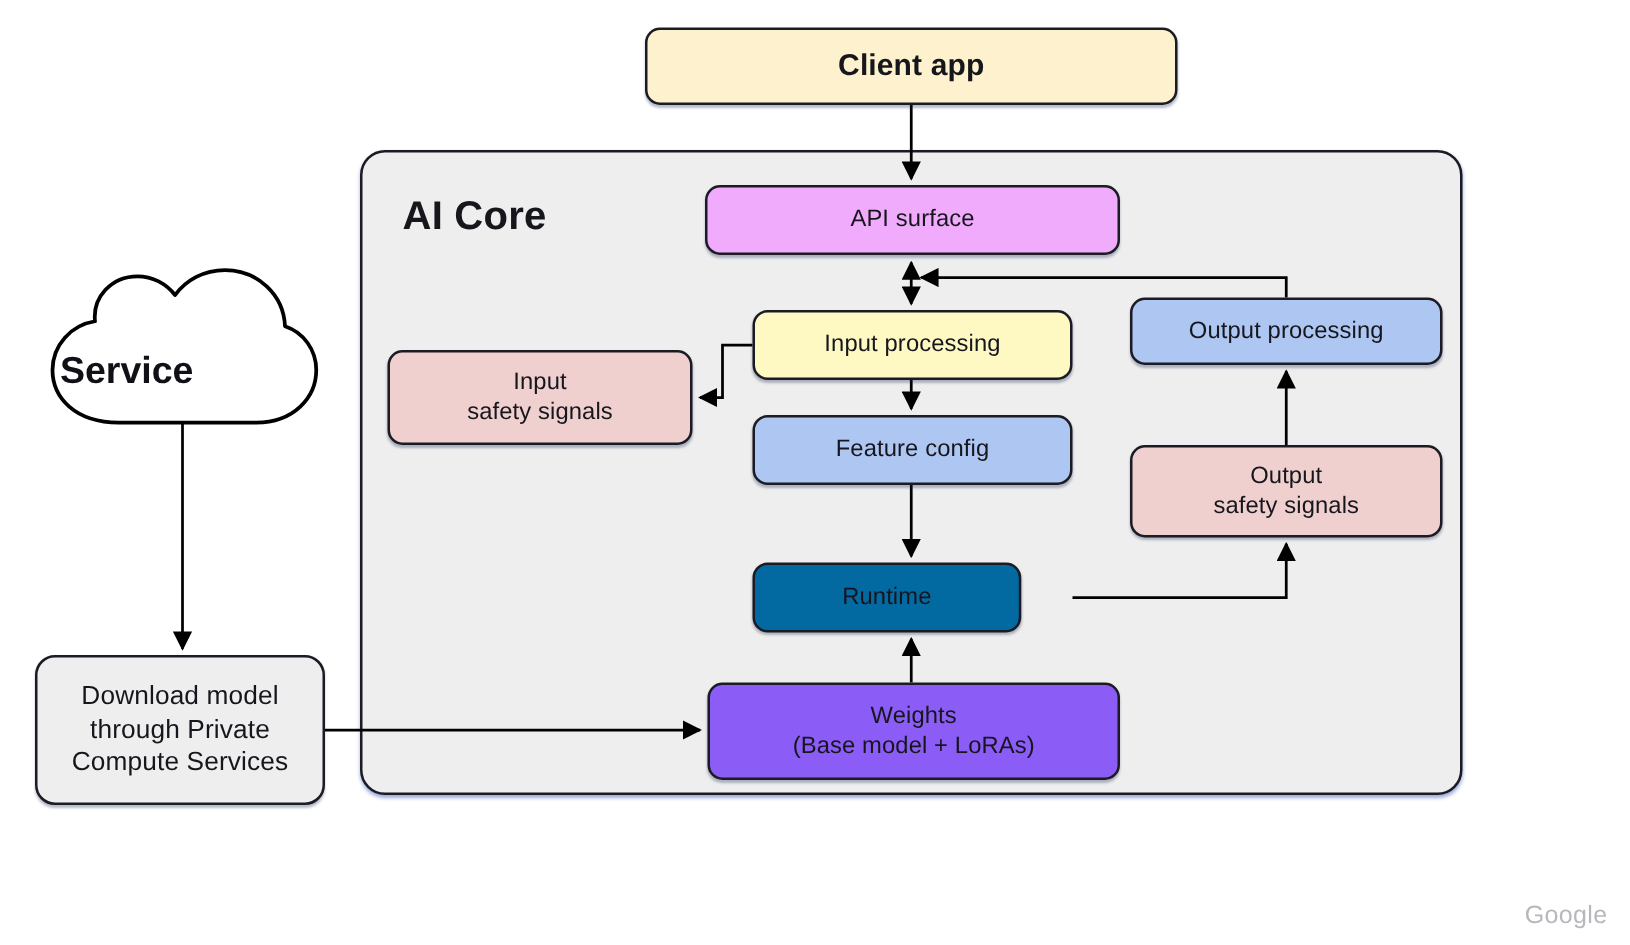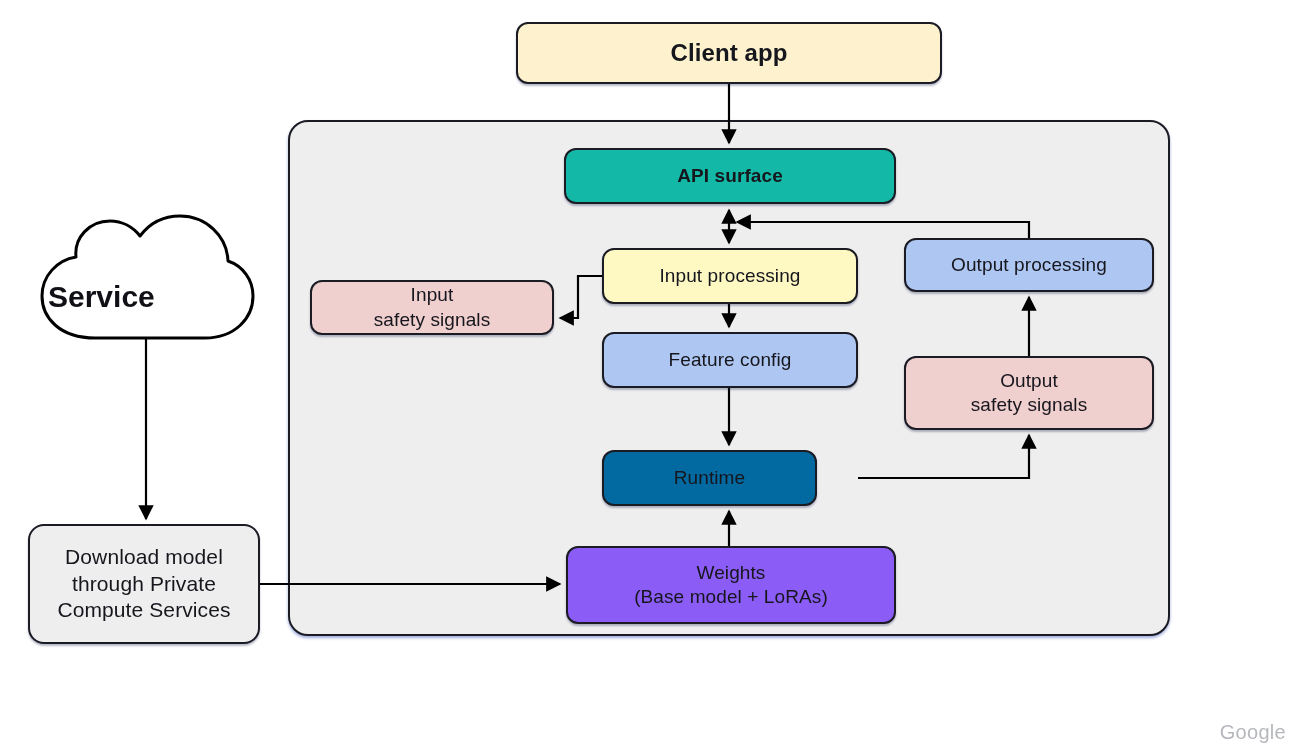--- a/index.html
+++ b/index.html
@@ -77,20 +77,21 @@
     color: #b6b8bd;
     letter-spacing: 0.3px;
   }
 </style>
 </head>
 <body>
 
 <div id="stage">
 
   <div id="aicore-container" style="left:288px; top:120px; width:882px; height:516px; background:#eeeeee;"></div>
+  <div id="aicore-title" style="left:322px; top:154px;">AI Core</div>
 
   <svg class="layer">
     <g>
       <path d="M 95 338
                C 60 338 42 318 42 296
                C 42 276 57 260 76 257
                C 74 238 89 221 110 221
                C 122 221 133 227 140 236
                C 149 224 163 216 180 216
                C 206 216 227 236 228 261
@@ -156,29 +157,29 @@
   <div class="node" style="left:516px; top:22px; width:426px; height:62px; background:#fdf2cd; font-size:24px; font-weight:700;justify-content:center;">
     <span class="lbl">Client app</span>
   </div>
 
   <div class="node" style="left:28px; top:524px; width:232px; height:120px; background:#eeeeee; font-size:21px; border-radius:16px;">
     <span class="lbl">Download model
 through Private
 Compute Services</span>
   </div>
 
-  <div class="node" style="left:564px; top:148px; width:332px; height:56px; background:#14b8a6;font-weight:bold;">
+  <div class="node" style="left:564px; top:148px; width:332px; height:56px; background:#f0abfc;">
     <span class="lbl">API surface</span>
   </div>
 
   <div class="node" style="left:602px; top:248px; width:256px; height:56px; background:#fef9c3;">
     <span class="lbl">Input processing</span>
   </div>
 
-  <div class="node" style="left:310px; top:280px; width:244px; height:55px; background:#f0cfcf;">
+  <div class="node" style="left:310px; top:280px; width:244px; height:76px; background:#f0cfcf;">
     <span class="lbl">Input
 safety signals</span>
   </div>
 
   <div class="node" style="left:602px; top:332px; width:256px; height:56px; background:#aec6f2;">
     <span class="lbl">Feature config</span>
   </div>
 
   <div class="node" style="left:602px; top:450px; width:215px; height:56px; background:#0369a1;">
     <span class="lbl">Runtime</span>

